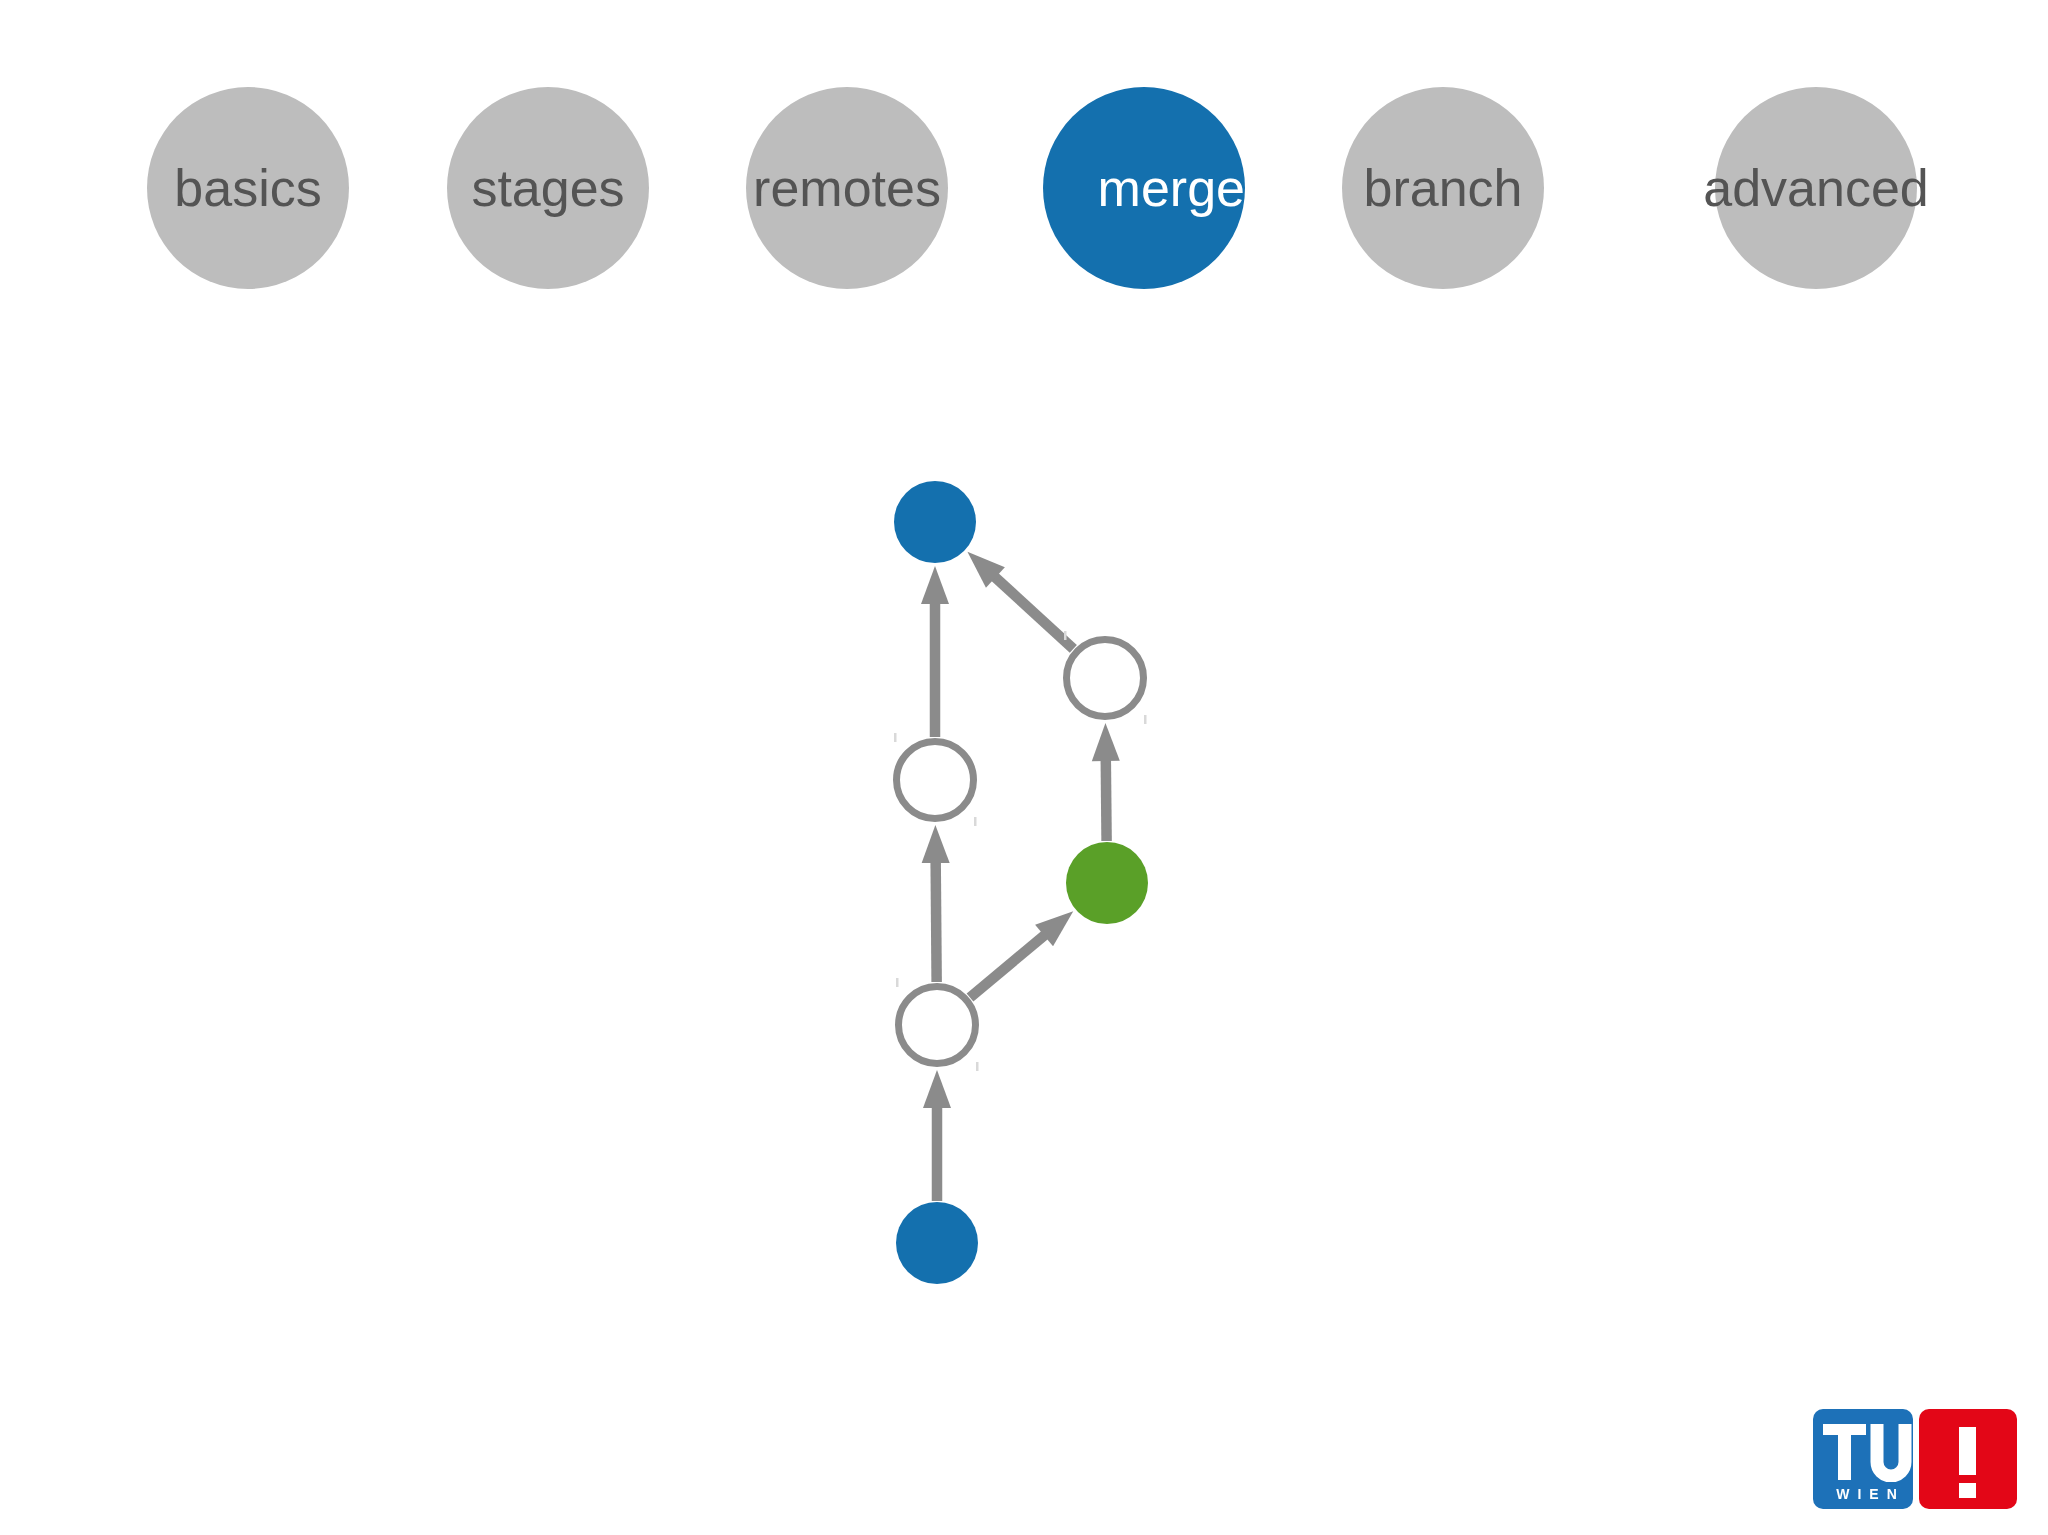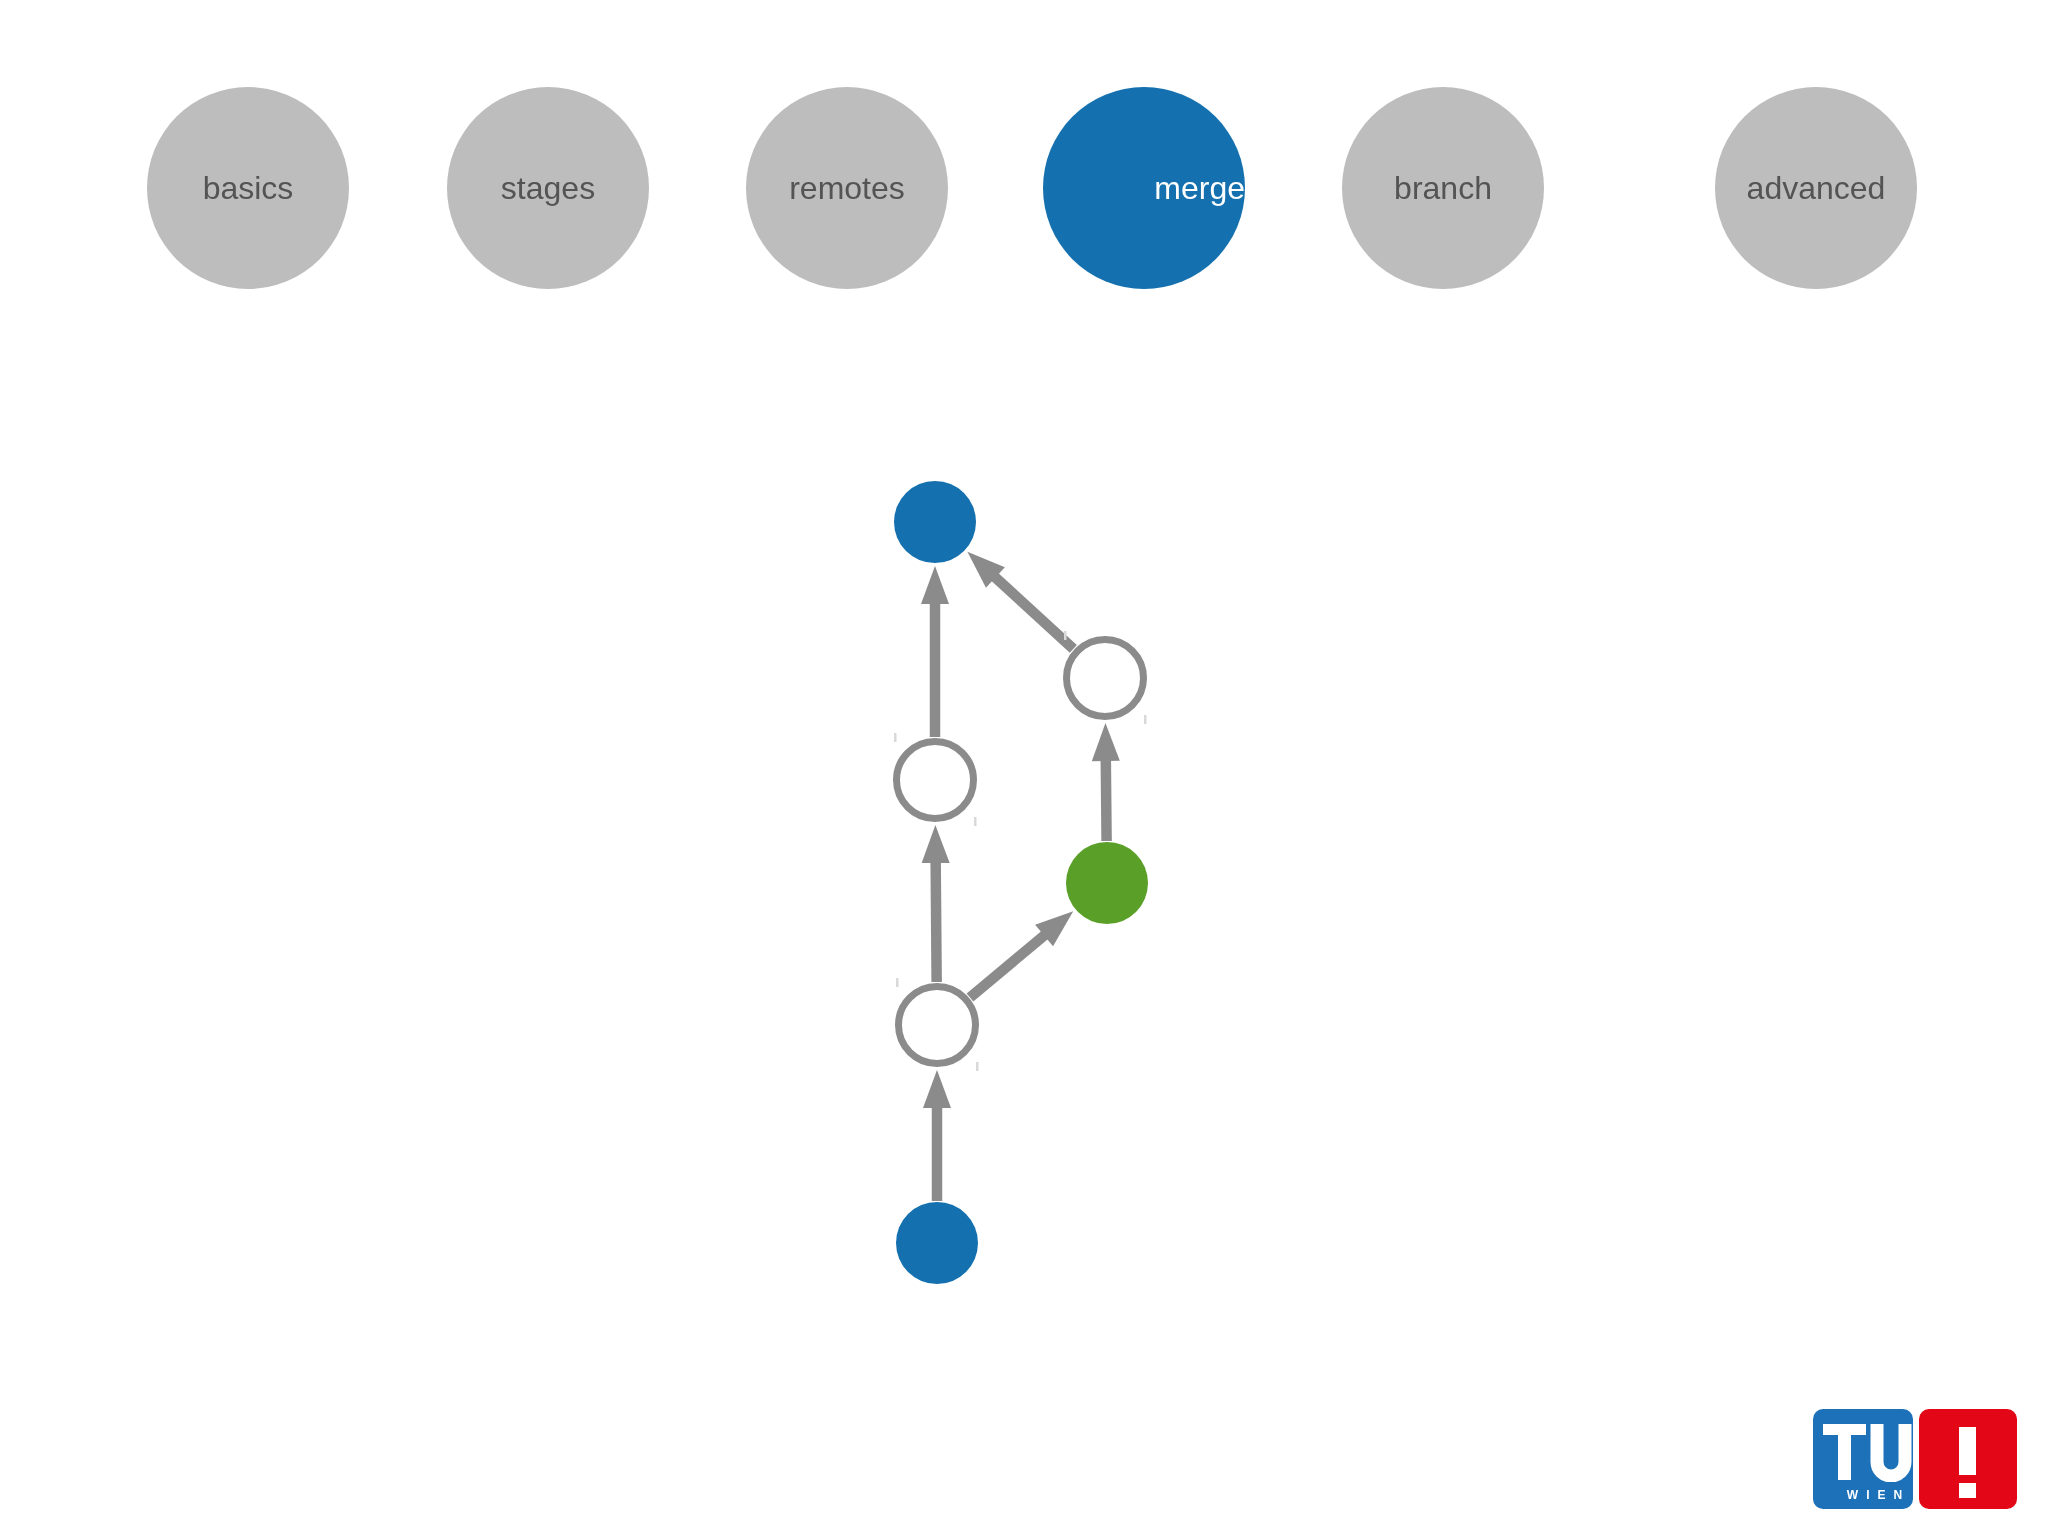--- a/index.html
+++ b/index.html
@@ -7,43 +7,43 @@
     width:2048px;height:1535px;position:relative;overflow:hidden;
     background:#ffffff;
     font-family:"Liberation Sans", sans-serif;
   }
   
   .nav-row{position:absolute;left:0;top:0;width:2048px;height:300px;}
   .nav-circle{
     position:absolute;top:87px;width:202px;height:202px;border-radius:50%;
     background:var(--nav-gray,#bdbdbd);color:var(--nav-text,#545454);
     display:flex;align-items:center;justify-content:center;
-    font-size:32px;line-height:1;user-select:none;
+    font-size:52px;line-height:1;user-select:none;
   }
   .nav-circle.active{background:var(--accent,#1470ae);color:var(--nav-active-text,#ffffff);justify-content:flex-end;}
   .nav-circle:nth-of-type(1){left:147px;}
   .nav-circle:nth-of-type(2){left:447px;justify-content:center;}
   .nav-circle:nth-of-type(3){left:746px;}
   .nav-circle:nth-of-type(4){left:1043px;}
   .nav-circle:nth-of-type(5){left:1342px;}
   .nav-circle:nth-of-type(6){left:1715px;}
 
   
   #graph-svg{position:absolute;left:0;top:0;width:2048px;height:1535px;}
 
   
   .logo{position:absolute;left:1813px;top:1409px;width:205px;height:101px;}
   .logo-blue{
     position:absolute;left:0;top:0;width:100px;height:100px;border-radius:10px;
     background:var(--logo-blue,#1d71b8);
   }
   .logo-blue svg{position:absolute;left:0;top:11px;}
   .wien-label{
-    position:absolute;left:12px;bottom:7px;width:100%;text-align:center;
-    color:#ffffff;font-size:12px;font-weight:bold;letter-spacing:8px;text-indent:7px;
+    position:absolute;left:4px;bottom:7px;width:100%;text-align:center;
+    color:#ffffff;font-size:14px;font-weight:bold;letter-spacing:8px;text-indent:7px;
   }
   .logo-red{
     position:absolute;left:106px;top:0;width:98px;height:100px;border-radius:10px;
     background:var(--logo-red,#e30617);
   }
   .ex-bar{position:absolute;left:40px;top:18px;width:17px;height:48px;background:#ffffff;}
   .ex-dot{position:absolute;left:40px;top:74px;width:17px;height:15px;background:#ffffff;}
   .sr{position:absolute;width:1px;height:1px;overflow:hidden;clip:rect(0 0 0 0);white-space:nowrap;}
 </style>
 </head>

